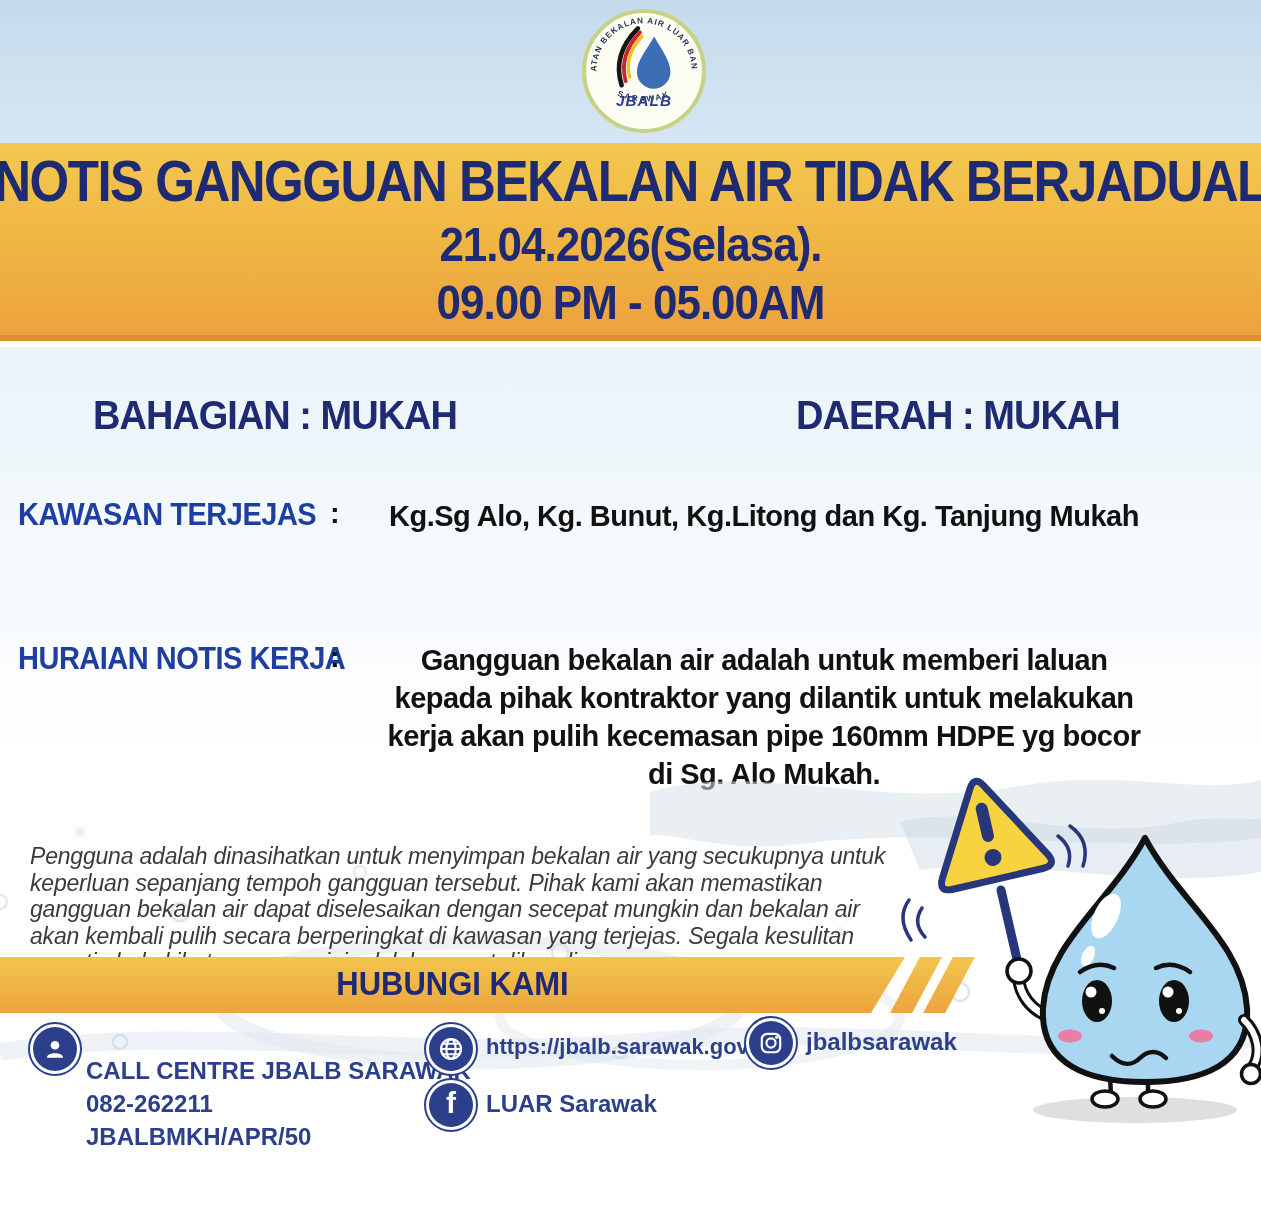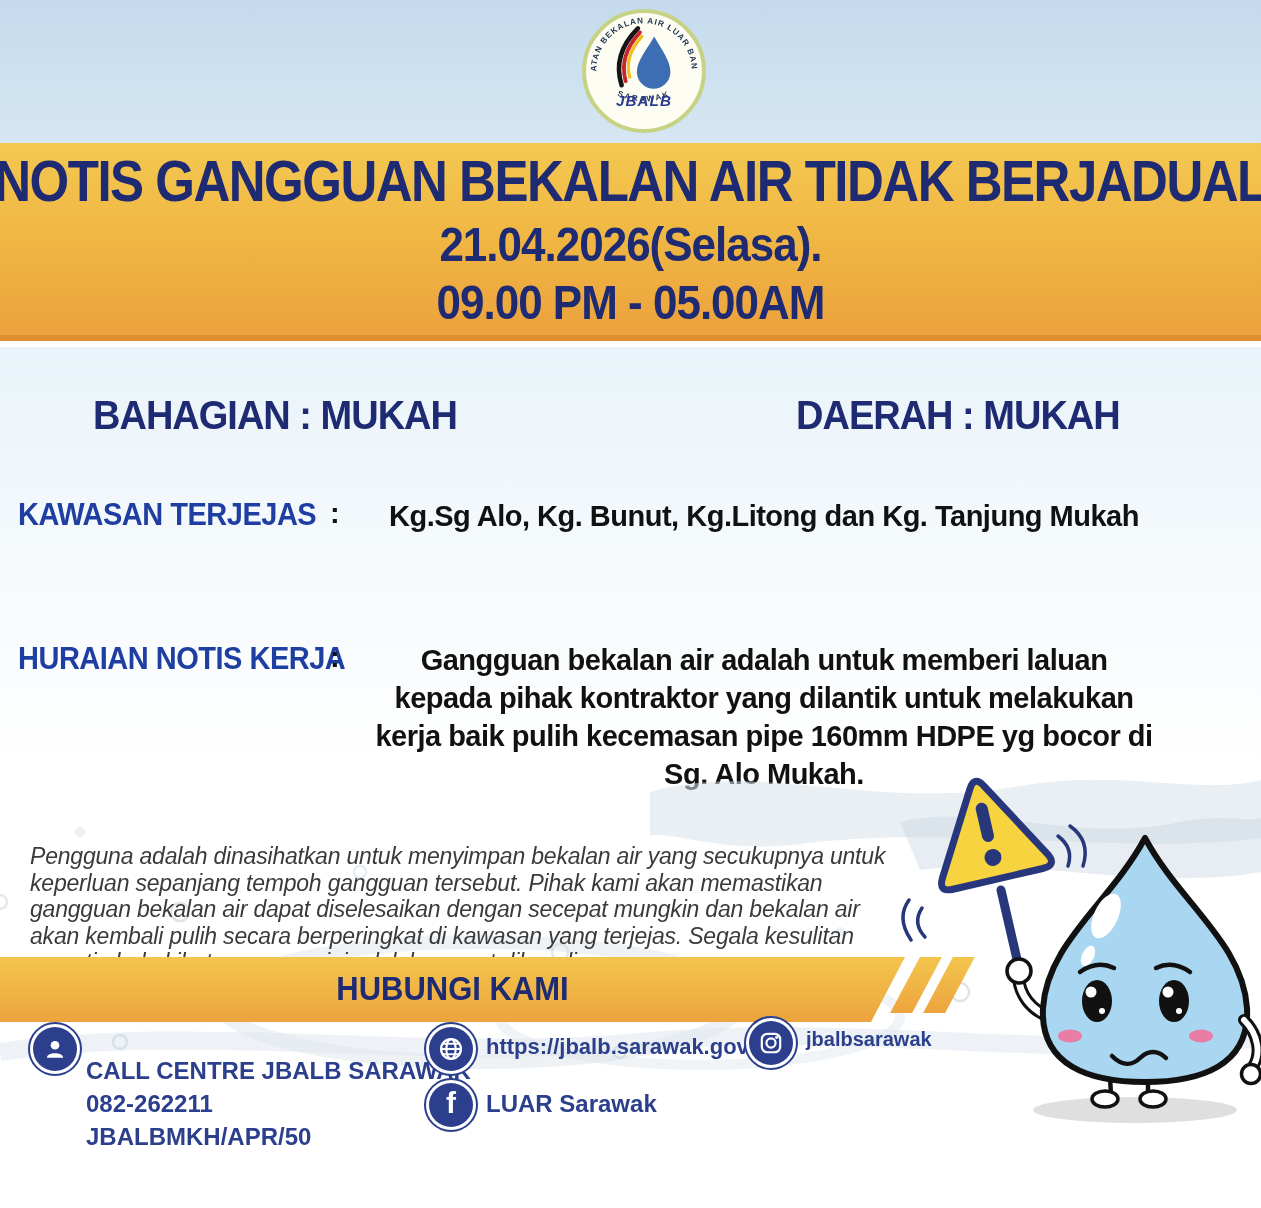--- a/index.html
+++ b/index.html
@@ -43,21 +43,21 @@
   .field .colon{position:absolute;left:330px;top:0;font-size:29px;font-weight:700;color:var(--body-text);}
   .field-huraian .colon{color:var(--body-text);}
   .field .value{position:absolute;left:375px;top:0;width:778px;font-size:29px;font-weight:700;
     color:var(--body-text);line-height:38px;letter-spacing:-0.5px;text-align:center;}
 
   .splash{position:absolute;left:0;top:752px;width:1261px;height:320px;z-index:0;}
 
   .advisory{position:absolute;left:30px;top:843px;width:868px;font-size:23px;font-style:italic;
     color:#3a3a3a;line-height:26.5px;z-index:1;letter-spacing:-0.2px;}
 
-  .hubungi-banner{position:absolute;left:0;top:957px;width:905px;height:65px;z-index:1;
+  .hubungi-banner{position:absolute;left:0;top:957px;width:905px;height:56px;z-index:1;
     background:linear-gradient(180deg,#f3c54d,#eda43e);
     clip-path:polygon(0 0,100% 0,calc(100% - 34px) 100%,0 100%);
     display:flex;align-items:center;justify-content:center;}
   .hubungi-banner span{font-size:31px;font-weight:700;color:var(--navy);letter-spacing:0;
     transform:scaleY(1.05);}
   .stripe{position:absolute;top:957px;height:56px;width:22px;z-index:1;
     background:linear-gradient(180deg,#f3c54d,#eda43e);transform:skewX(-28deg);}
   .stripe-1{left:905px;}
   .stripe-2{left:938px;}
 
@@ -67,21 +67,21 @@
   .icon-core{width:44px;height:44px;border-radius:50%;background:var(--contact-navy);
     display:flex;align-items:center;justify-content:center;color:#ffffff;}
   .icon-person{left:28px;top:8px;}
   .icon-globe{left:424px;top:8px;}
   .icon-facebook{left:424px;top:64px;}
   .icon-instagram{left:744px;top:2px;}
   .cc-block{position:absolute;left:86px;top:40px;font-size:24px;font-weight:700;
     color:var(--contact-navy);line-height:33px;}
   .url-label{position:absolute;left:486px;top:20px;font-size:22px;font-weight:700;color:var(--contact-navy);}
   .fb-label{position:absolute;left:486px;top:76px;font-size:24px;font-weight:700;color:var(--contact-navy);}
-  .ig-label{position:absolute;left:806px;top:14px;font-size:20px;font-weight:700;color:var(--contact-navy);}
+  .ig-label{position:absolute;left:806px;top:14px;font-size:24px;font-weight:700;color:var(--contact-navy);}
   .fb-glyph{font-size:30px;font-weight:700;color:#ffffff;transform:translateY(-2px);}
 
   .mascot{position:absolute;left:900px;top:768px;width:361px;height:432px;z-index:2;}
 </style>
 </head>
 <body>
 
 <div class="poster">
 
   <div class="top-band"></div>
@@ -123,21 +123,21 @@
 
   <div class="field field-kawasan">
     <span class="label">KAWASAN TERJEJAS</span>
     <span class="colon">:</span>
     <div class="value">Kg.Sg Alo, Kg. Bunut, Kg.Litong dan Kg. Tanjung Mukah</div>
   </div>
 
   <div class="field field-huraian">
     <span class="label">HURAIAN NOTIS KERJA</span>
     <span class="colon">:</span>
-    <div class="value">Gangguan bekalan air adalah untuk memberi laluan kepada pihak kontraktor yang dilantik untuk melakukan kerja baik pulih kecemasan pipe 160mm HDPE yg bocor di Sg. Alo Mukah.</div>
+    <div class="value">Gangguan bekalan air adalah untuk memberi laluan kepada pihak kontraktor yang dilantik untuk melakukan kerja akan pulih kecemasan pipe 160mm HDPE yg bocor di Sg. Alo Mukah.</div>
   </div>
 
   <svg class="splash" viewBox="0 0 1261 320">
     <path d="M650,40 C760,8 880,60 1020,34 C1120,16 1200,44 1261,28 L1261,86 C1120,104 950,72 800,92 C720,102 670,78 650,84 Z" fill="#d7e1ea" opacity="0.55"></path>
     <path d="M900,70 C980,50 1080,92 1180,70 C1220,62 1250,70 1261,66 L1261,120 C1150,140 1020,104 920,118 Z" fill="#c9d6e2" opacity="0.45"></path>
     <ellipse cx="480" cy="250" rx="260" ry="60" fill="none" stroke="#cdd9e3" stroke-width="14" opacity="0.35"></ellipse>
     <ellipse cx="700" cy="265" rx="200" ry="48" fill="none" stroke="#d6e0e9" stroke-width="10" opacity="0.35"></ellipse>
     <path d="M0,300 C200,270 420,310 640,290 C860,270 1060,310 1261,286" fill="none" stroke="#dde6ee" stroke-width="18" opacity="0.5"></path>
     <circle cx="180" cy="160" r="9" fill="none" stroke="#c6d3de" stroke-width="2.5" opacity="0.6"></circle>
     <circle cx="120" cy="290" r="7" fill="none" stroke="#c6d3de" stroke-width="2.5" opacity="0.6"></circle>

